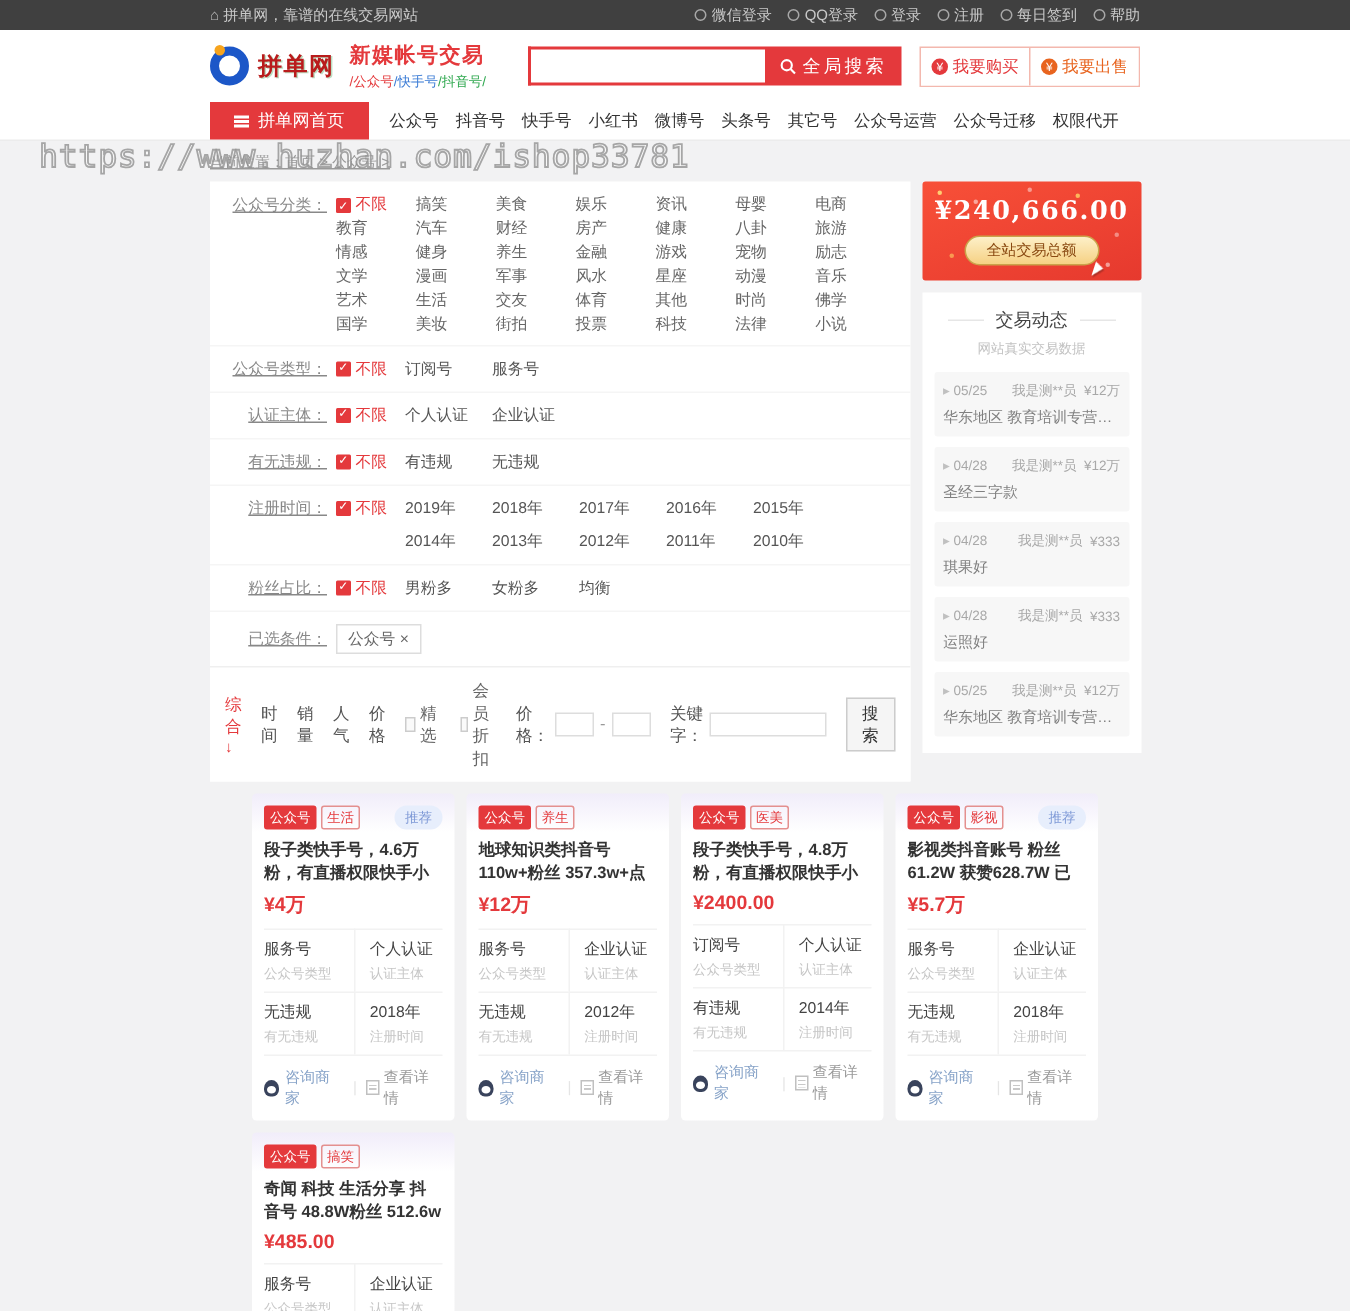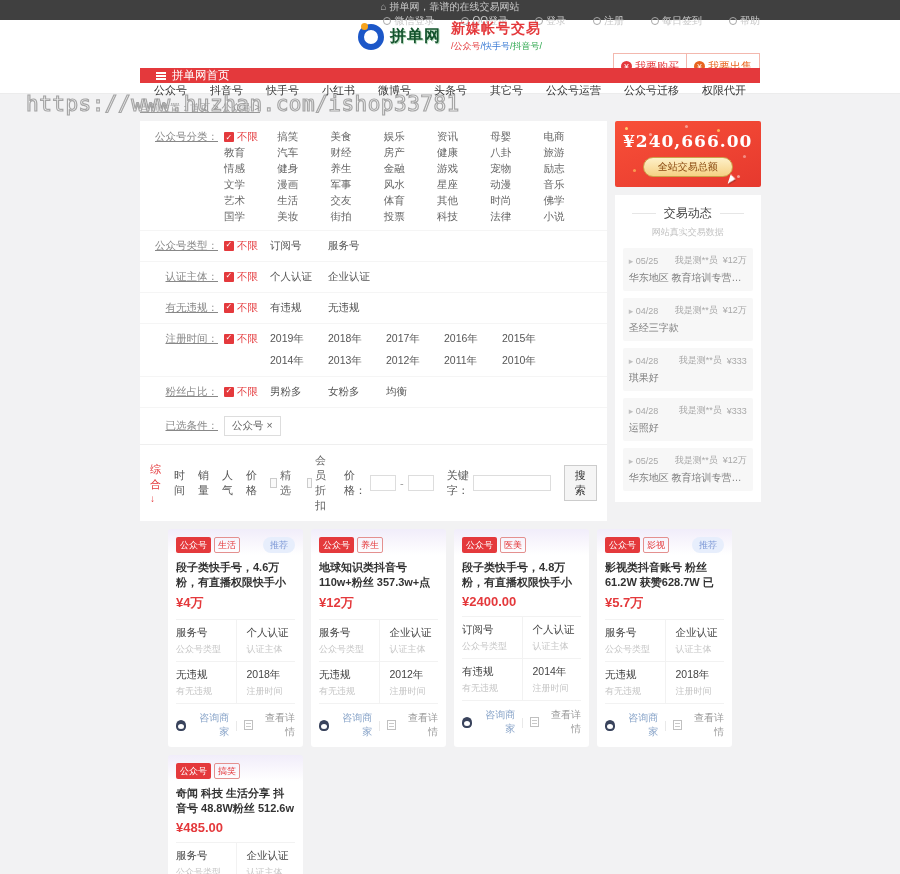--- a/index.html
+++ b/index.html
@@ -1,34 +1,34 @@
 <!DOCTYPE html>
 <html><head>
 <meta charset="utf-8">
 <style>
   * { margin:0; padding:0; box-sizing:border-box; }
   body { font-family:"Liberation Sans","DejaVu Sans",sans-serif; background:#f2f2f3; }
   .page { width:900px; margin:0 auto; position:relative; background:#f2f2f3; overflow:hidden; }
-  .container { width:620px; margin:0 auto;flex-direction:column; }
+  .container { width:620px; margin:0 auto; }
 
   
   .topbar { background:#404040; height:20px; font-size:10px; color:#c9c9c9; }
   .topbar .container { display:flex; align-items:center; height:20px; }
   .slogan::before { content:"⌂ "; color:#bbb; }
-  .top-links { margin-left:auto; display:flex; gap:27px;justify-content:space-between; }
+  .top-links { margin-left:auto; display:flex; gap:11px;justify-content:space-between; }
   .top-link { display:flex; align-items:center; gap:3px; cursor:pointer; }
   .tico { width:8px; height:8px; border:1px solid #a8a8a8; border-radius:50%; display:inline-block; }
 
   
   .header { background:#fff; }
   .header .container { display:flex; align-items:center; height:48px; }
   .brand { display:flex; align-items:center; gap:6px; cursor:pointer; }
   .logo-mark { width:26px; height:26px; border-radius:50%; border:6px solid #1c57c8; background:#fff; position:relative; }
   .logo-mark::after { content:""; position:absolute; width:7px; height:7px; border-radius:50%; background:#f7a41d; top:-7px; left:-3px; }
-  .logo-name { font-size:16px; font-weight:bold; color:#14532d; text-shadow:1px 1px 0 rgba(60,160,80,.35); letter-spacing:1px; }
+  .logo-name { font-size:16px; font-weight:bold; color:#b91c1c; text-shadow:1px 1px 0 rgba(60,160,80,.35); letter-spacing:1px; }
   .brand-txt { margin-left:4px; }
   .site-title { color:#e4393c; font-size:14px; font-weight:bold; letter-spacing:1px; }
   .site-sub { font-size:9px; margin-top:2px; }
   .c-red { color:#e4393c; } .c-blue { color:#3a7bd5; } .c-green { color:#2fa84f; }
   .search { display:flex; margin-left:28px; }
   .search input { width:158px; height:26px; border:2px solid #e4393c; border-right:none; outline:none; padding:0 6px; font-size:11px; }
   .search-btn { height:26px; background:#e4393c; color:#fff; border:none; font-size:12px; padding:0 10px; display:flex; align-items:center; gap:4px; cursor:pointer; letter-spacing:2px; }
   .trade-btns { margin-left:auto; display:flex; border:1px solid #f3b8ae; }
   .trade-btn { display:flex; align-items:center; gap:3px; font-size:11px; color:#e4393c; padding:5px 7px; background:#fff; cursor:pointer; }
   .trade-btn + .trade-btn { border-left:1px solid #f3b8ae; color:#e8641f; }
@@ -103,21 +103,21 @@
   .tag1 { background:#e4393c; color:#fff; font-size:9px; padding:1.5px 4px; border-radius:2px; }
   .tag2 { border:1px solid #e4908f; color:#e4393c; font-size:9px; padding:0.5px 3px; border-radius:2px; }
   .rec { margin-left:auto; background:#e7eefc; color:#7e99d6; font-size:9px; padding:1.5px 7px; border-radius:8px; }
   .ptitle { font-size:11px; font-weight:600; color:#333; line-height:15px; height:30px; overflow:hidden; margin:7px 0 4px; }
   .pprice { color:#e4393c; font-weight:bold; font-size:13px; margin:2px 0 7px; }
   .pinfo { display:grid; grid-template-columns:1fr 1fr; }
   .cell { border-top:1px solid #f2f2f2; padding:6px 0 5px; }
   .cell.r { padding-left:10px; border-left:1px solid #f2f2f2; }
   .cell .v { font-size:10.5px; color:#444; }
   .cell .l { font-size:9px; color:#c6c6c6; margin-top:3px; }
-  .cfoot { border-top:1px solid #f2f2f2; padding-top:7px; display:flex; align-items:center; font-size:10px;text-align:right; }
+  .cfoot { border-top:1px solid #f2f2f2; padding-top:7px; display:flex; align-items:center; font-size:10px; }
   .qq-ico { width:10px; height:11px; background:#39435c; border-radius:50% 50% 42% 42%; position:relative; margin-right:4px; flex-shrink:0; }
   .qq-ico::after { content:""; position:absolute; left:2px; top:4.5px; width:6px; height:5px; background:#fff; border-radius:50%; }
   .consult { color:#87a3c8; }
   .csep { color:#e5e5e5; margin:0 6px; }
   .doc-ico { width:9px; height:10px; border:1px solid #c0c0c0; margin-right:3px; background:repeating-linear-gradient(#fff 0 1.5px, #c9c9c9 1.5px 2.5px); background-clip:content-box; padding:1.5px 1px; }
   .detail { color:#9a9a9a; display:flex; align-items:center; }
 
   
   .watermark { position:absolute; top:92px; left:26px; z-index:60; pointer-events:none; white-space:nowrap;
     font-family:"DejaVu Sans Mono","Liberation Mono",monospace; font-size:21px; letter-spacing:0.5px;
@@ -169,20 +169,30 @@
 
   <div class="header">
     <div class="container">
       <div class="brand">
         <span class="logo-mark"></span>
         <span class="logo-name">拼单网</span>
         <span class="brand-txt">
           <div class="site-title">新媒帐号交易</div>
           <div class="site-sub"><span class="c-red">/公众号</span><span class="c-blue">/快手号</span><span class="c-green">/抖音号/</span></div>
         </span>
+      </div>
+      <div class="search">
+        <input type="text" value="" style="">
+        <button class="search-btn">
+          <svg width="11" height="11" viewBox="0 0 11 11">
+              <circle cx="4.5" cy="4.5" r="3.4" fill="none" stroke="#fff" stroke-width="1.4"></circle>
+              <line x1="7.2" y1="7.2" x2="10" y2="10" stroke="#fff" stroke-width="1.4"></line>
+            </svg>
+          <span>全局搜索</span>
+        </button>
       </div>
       <div class="trade-btns">
         <span class="trade-btn">
             <span class="coin">¥</span>
             <span>我要购买</span>
           </span>
         <span class="trade-btn">
             <span class="coin">¥</span>
             <span>我要出售</span>
           </span>

